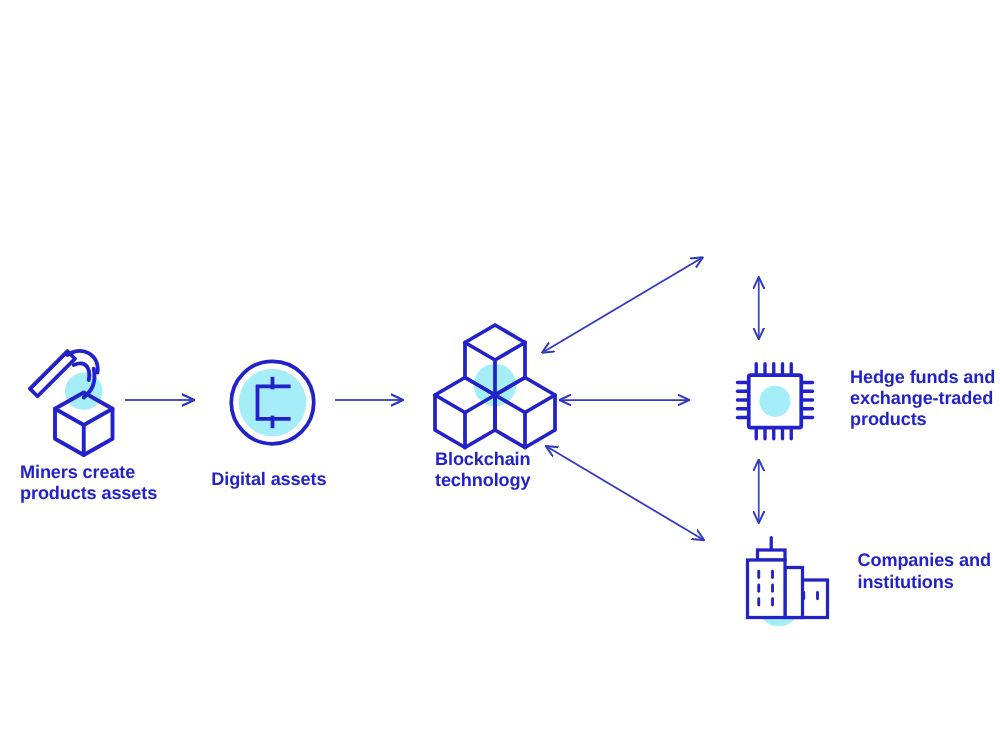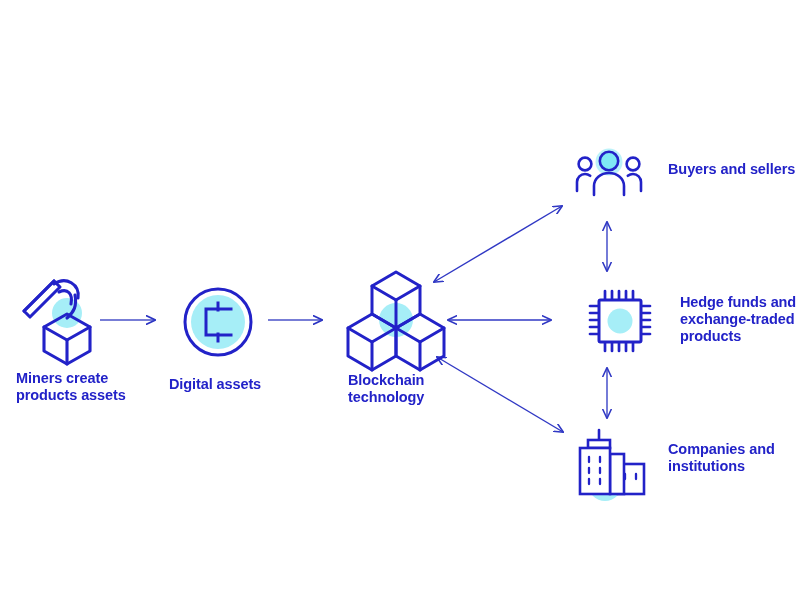--- a/index.html
+++ b/index.html
@@ -118,21 +118,21 @@
       <circle cx="42" cy="42" r="33" fill="none" stroke="#2222C8" stroke-width="3"></circle>
       <g fill="none" stroke="#2222C8" stroke-width="3" stroke-linecap="square" stroke-linejoin="miter">
         <path d="M 55 29 L 30 29 L 30 55 L 55 55"></path>
         <path d="M 42 23 L 42 30"></path>
         <path d="M 42 54 L 42 61"></path>
       </g>
     </svg>
     <div class="node-label label-left" style="left:-7px; top:96px; width:170px;">Digital assets</div>
   </div>
 
-  <div class="node" style="left:344px; top:266px;">
+  <div class="node" style="left:344px; top:254px;">
     <svg width="104" height="104" viewBox="0 0 104 104">
       <circle cx="52" cy="54" r="17" fill="#A6EEF7"></circle>
       <g fill="none" stroke="#2222C8" stroke-width="3" stroke-linecap="round" stroke-linejoin="round">
 
         <path d="M 52 6 L 76 20 L 76 48 L 52 62 L 28 48 L 28 20 Z"></path>
         <path d="M 28 20 L 52 34 L 76 20"></path>
         <path d="M 52 34 L 52 62"></path>
 
         <path d="M 28 48 L 52 62 L 52 90 L 28 104 L 4 90 L 4 62 Z"></path>
         <path d="M 4 62 L 28 76 L 52 62"></path>
@@ -140,38 +140,20 @@
 
         <path d="M 76 48 L 100 62 L 100 90 L 76 104 L 52 90 L 52 62 Z"></path>
         <path d="M 52 62 L 76 76 L 100 62"></path>
         <path d="M 76 76 L 76 104"></path>
       </g>
     </svg>
     <div class="node-label label-left" style="left:4px; top:106px; width:170px;">Blockchain
 technology</div>
   </div>
 
-  <div class="node" style="left:574px; top:148px;">
-    <svg width="70" height="56" viewBox="0 0 70 56">
-      <circle cx="35" cy="14" r="13.5" fill="#A6EEF7" opacity="0.75"></circle>
-      <circle cx="35" cy="13" r="9.2" fill="#7FE8F5"></circle>
-      <g fill="none" stroke="#2222C8" stroke-width="2.6" stroke-linecap="round" stroke-linejoin="round">
-
-        <circle cx="11" cy="16" r="6.4"></circle>
-        <path d="M 3 43 L 3 34 C 3 29.5 6.5 26 11 26 C 13 26 14.8 26.7 16.2 27.8"></path>
-
-        <circle cx="59" cy="16" r="6.4"></circle>
-        <path d="M 67 43 L 67 34 C 67 29.5 63.5 26 59 26 C 57 26 55.2 26.7 53.8 27.8"></path>
-
-        <circle cx="35" cy="13" r="9.2"></circle>
-        <path d="M 20 47 L 20 38 C 20 30.8 26.6 25 35 25 C 43.4 25 50 30.8 50 38 L 50 47"></path>
-      </g>
-    </svg>
-    <div class="node-label label-left" style="left:94px; top:13px; width:190px;">Buyers and sellers</div>
-  </div>
 
   <div class="node" style="left:588px; top:289px;">
     <svg width="64" height="64" viewBox="0 0 64 64">
       <g fill="none" stroke="#2222C8" stroke-width="2.7" stroke-linecap="round">
 
         <path d="M 17 2 L 17 12"></path>
           <path d="M 24 2 L 24 12"></path>
           <path d="M 31 2 L 31 12"></path>
         <path d="M 38 2 L 38 12"></path>
           <path d="M 45 2 L 45 12"></path>
@@ -195,21 +177,21 @@
           <path d="M 52 45 L 62 45"></path>
       </g>
       <rect x="11" y="11" width="42" height="42" rx="1.5" fill="#ffffff" stroke="#2222C8" stroke-width="3"></rect>
       <circle cx="32" cy="32" r="12.5" fill="#A6EEF7"></circle>
     </svg>
     <div class="node-label label-left" style="left:92px; top:5px; width:200px;">Hedge funds and
 exchange-traded
 products</div>
   </div>
 
-  <div class="node" style="left:574px; top:428px;">
+  <div class="node" style="left:592px; top:428px;">
     <svg width="76" height="70" viewBox="0 0 76 70">
       <circle cx="31" cy="56" r="17" fill="#A6EEF7"></circle>
 
       <path d="M 25 2 L 25 12" fill="none" stroke="#2222C8" stroke-width="2.6" stroke-linecap="round"></path>
 
       <rect x="14" y="12" width="22" height="8" fill="#ffffff" stroke="#2222C8" stroke-width="2.6"></rect>
 
       <rect x="44" y="36" width="26" height="30" fill="#ffffff" stroke="#2222C8" stroke-width="2.6"></rect>
 
       <rect x="36" y="26" width="14" height="40" fill="#ffffff" stroke="#2222C8" stroke-width="2.6"></rect>

